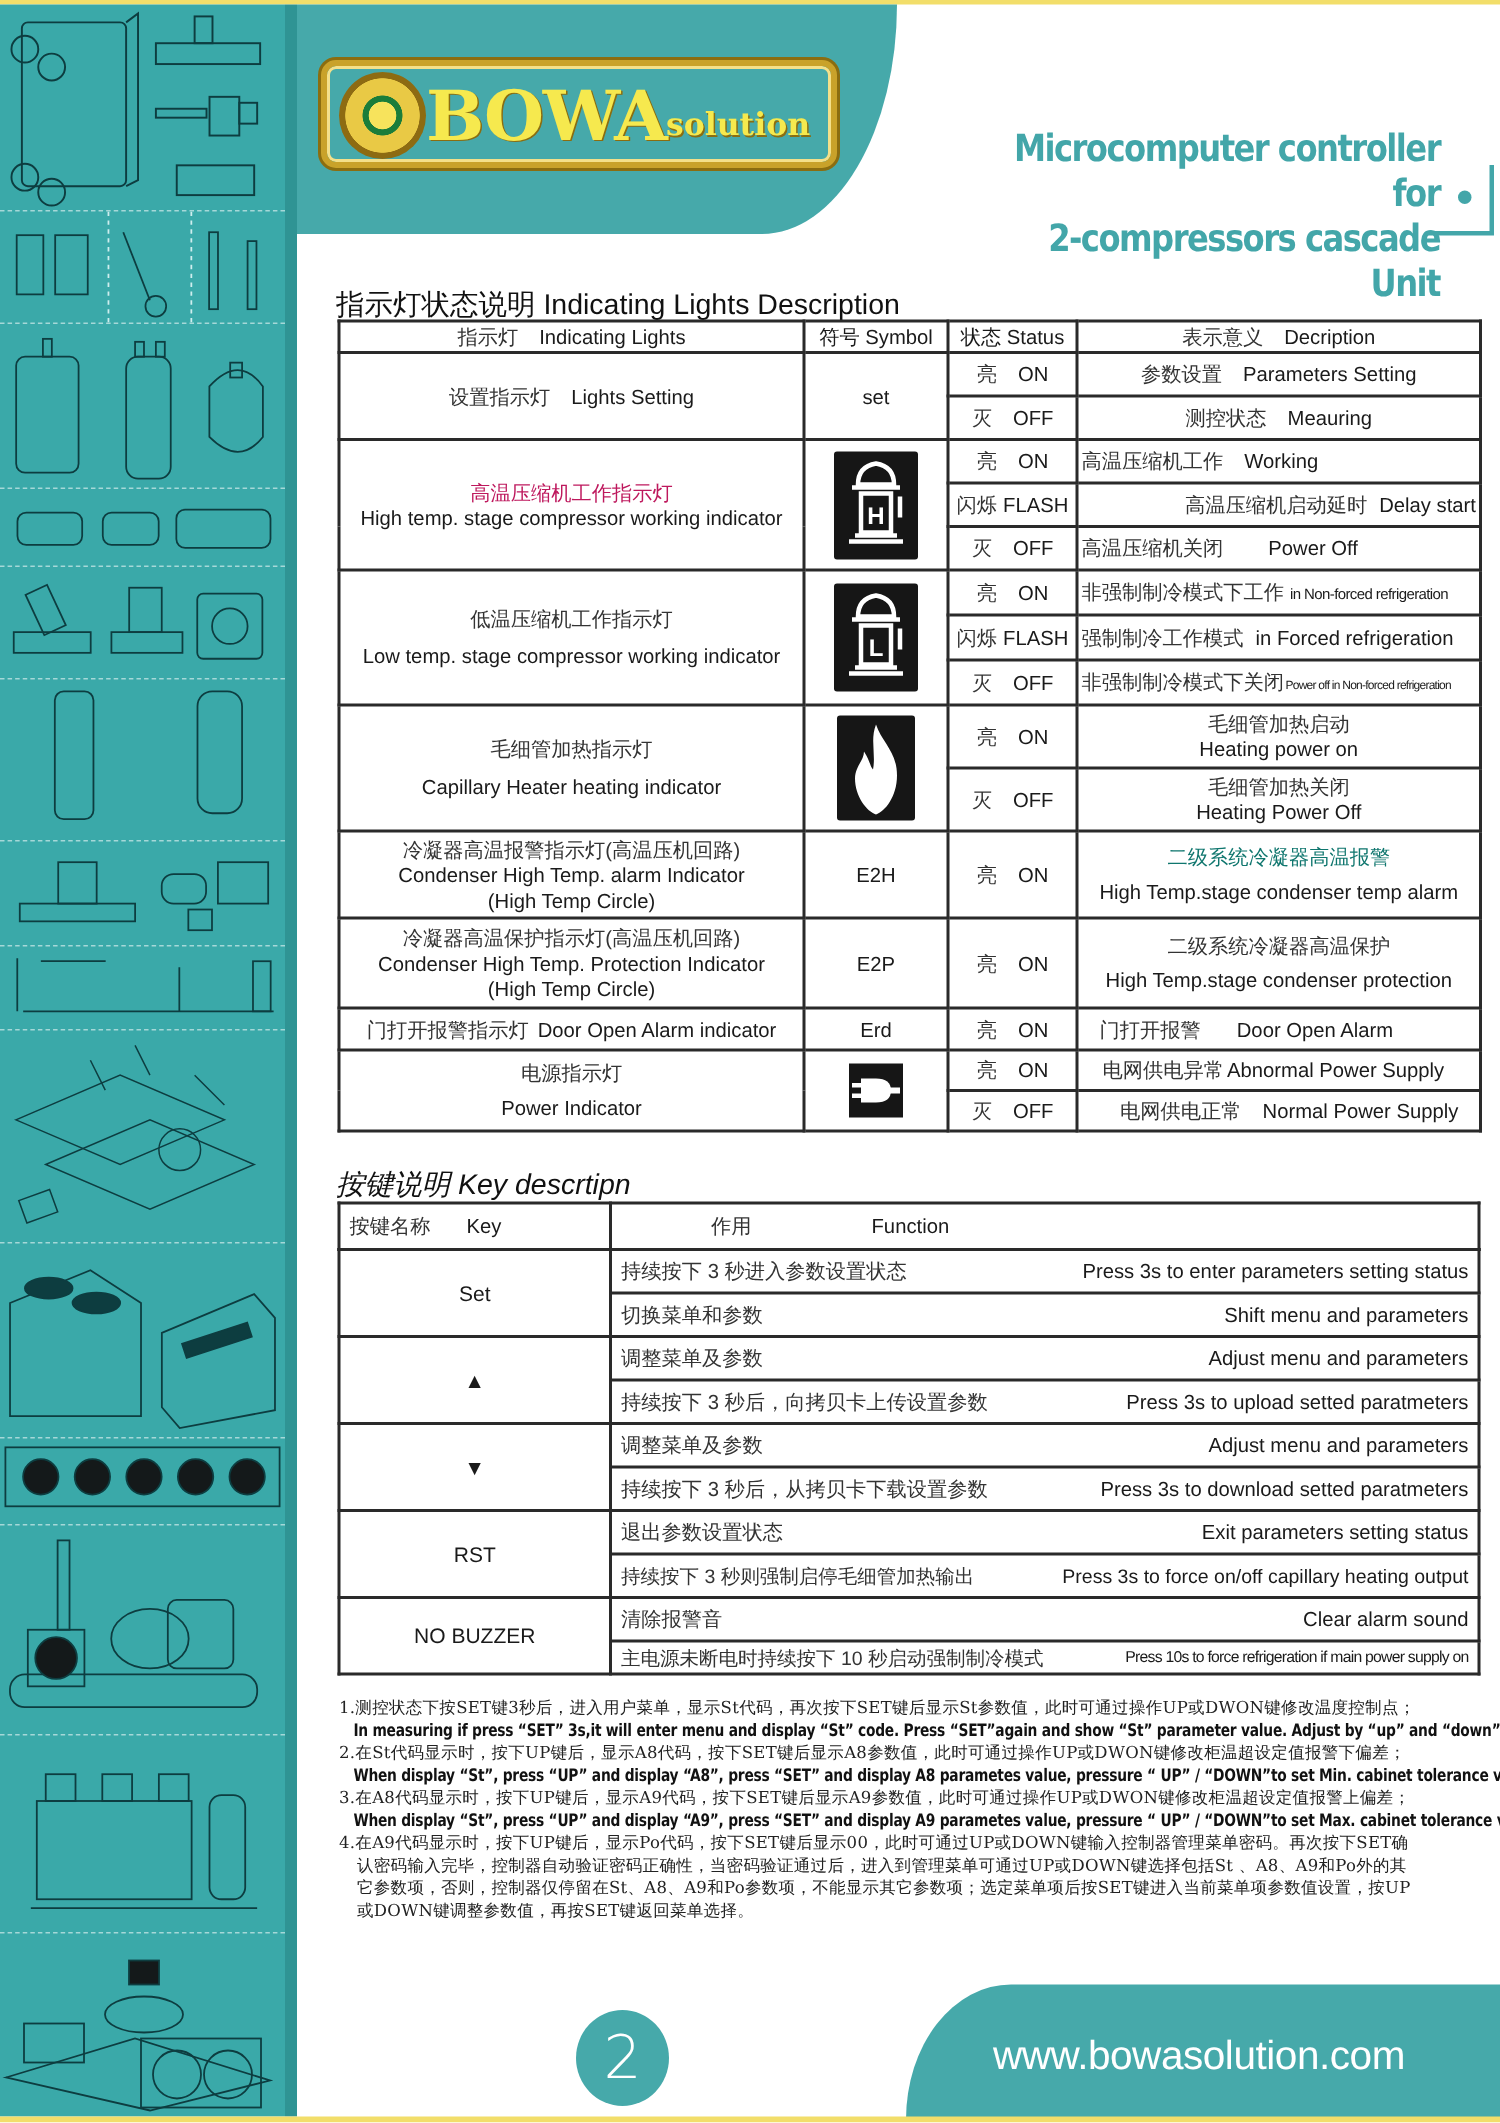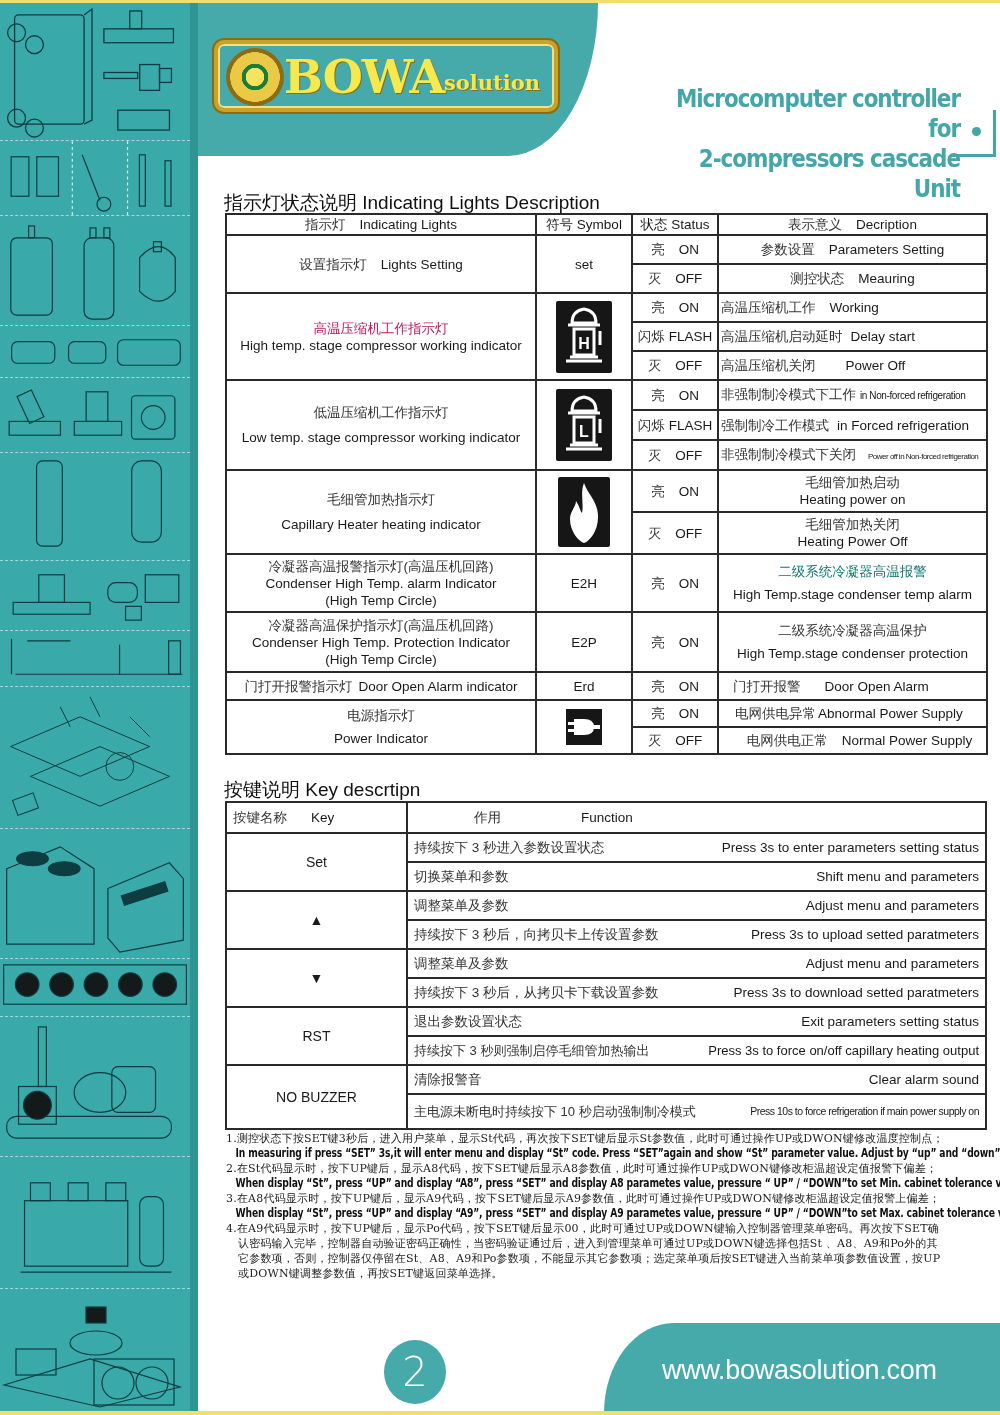--- a/index.html
+++ b/index.html
@@ -300,21 +300,21 @@
         <line x1="44" y1="30" x2="44" y2="44"></line>
               </g>
               <text x="28" y="48" text-anchor="middle" font-family="Liberation Sans, sans-serif" font-weight="bold" font-size="16" fill="#fff">H</text>
             </svg></span>
     </td>
     <td><span class="zh">亮</span><span>ON</span></td>
     <td style="text-align:left"><span class="zh">高温压缩机工作</span><span>Working</span></td>
   </tr>
   <tr style="height:29px;">
     <td><span class="zh" style="margin-right:4px">闪烁</span><span>FLASH</span></td>
-    <td style="text-align:left"><span class="zh" style="margin-right:8px">高温压缩机启动延时</span><span>Delay start</span></td>
+    <td style="text-align:right"><span class="zh" style="margin-right:8px">高温压缩机启动延时</span><span>Delay start</span></td>
   </tr>
   <tr style="height:29px;">
     <td><span class="zh">灭</span><span>OFF</span></td>
     <td style="text-align:left"><span class="zh" style="margin-right:30px">高温压缩机关闭</span><span>Power Off</span></td>
   </tr>
 
   <tr style="height:30px;">
     <td rowspan="3">
           <div style="color:#333;margin-bottom:8px">低温压缩机工作指示灯</div>
           <div>Low temp. stage compressor working indicator</div>
@@ -334,21 +334,21 @@
     </td>
     <td><span class="zh">亮</span><span>ON</span></td>
     <td style="text-align:left"><span class="zh" style="margin-right:4px">非强制制冷模式下工作</span><span class="sm">in Non-forced refrigeration</span></td>
   </tr>
   <tr style="height:30px;">
     <td><span class="zh" style="margin-right:4px">闪烁</span><span>FLASH</span></td>
     <td style="text-align:left"><span class="zh" style="margin-right:8px">强制制冷工作模式</span><span>in Forced refrigeration</span></td>
   </tr>
   <tr style="height:30px;">
     <td><span class="zh">灭</span><span>OFF</span></td>
-    <td style="text-align:left"><span class="zh" style="margin-right:12px">非强制制冷模式下关闭</span><span class="xs">Power off in Non-forced refrigeration</span></td>
+    <td style="text-align:left"><span class="zh" style="margin-right:1px">非强制制冷模式下关闭</span><span class="xs">Power off in Non-forced refrigeration</span></td>
   </tr>
 
   <tr style="height:42px;">
     <td rowspan="2">
           <div style="color:#333;margin-bottom:8px">毛细管加热指示灯</div>
           <div>Capillary Heater heating indicator</div>
         </td>
     <td rowspan="2">
       <span class="sym-box" style="height:70px;width:52px"><svg viewBox="0 0 52 70">
               <path d="M26 6 C30 18 40 24 40 40 C40 54 32 64 26 66 C20 64 12 54 12 42 C12 34 18 30 18 24 C22 30 22 34 24 36 C26 26 22 16 26 6 Z" fill="#fff"></path>
@@ -419,21 +419,21 @@
     <td><span class="zh">亮</span><span>ON</span></td>
     <td style="text-align:left;padding-left:16px"><span class="zh" style="margin-right:2px">电网供电异常</span><span>Abnormal Power Supply</span></td>
   </tr>
   <tr style="height:27px;">
     <td><span class="zh">灭</span><span>OFF</span></td>
     <td style="text-align:center;padding-left:16px"><span class="zh">电网供电正常</span><span>Normal Power Supply</span></td>
   </tr>
 </tbody>
   </table>
 
-<div class="section-title" style="top:777px;">按键说明 Key descrtipn</div>
+<div class="section-title" style="top:777px;font-style:italic;">按键说明 Key descrtipn</div>
 
 <table class="kt" style="left:225px; top:801px; width:760px;">
   <colgroup>
       <col style="width:181px">
       <col style="width:579px">
     </colgroup>
   <tbody>
       <tr style="height:31px;">
     <td style="padding-left:6px"><span class="zh" style="margin-right:24px">按键名称</span><span>Key</span></td>
     <td style="padding-left:66px"><span class="zh" style="margin-right:80px">作用</span><span>Function</span></td>
@@ -522,21 +522,21 @@
 
   <tr style="height:29px;">
     <td rowspan="2" class="kname">NO BUZZER</td>
     <td>
           <div class="row-inner">
             <span class="zh">清除报警音</span>
             <span class="en">Clear alarm sound</span>
           </div>
         </td>
   </tr>
-  <tr style="height:35px;">
+  <tr style="height:22px;">
     <td style="font-size:13px">
           <div class="row-inner">
             <span class="zh" style="margin-right:0">主电源未断电时持续按下 10 秒启动强制制冷模式</span>
             <span class="en" style="font-size:10.5px;letter-spacing:-0.5px">Press 10s to force refrigeration if main power supply on</span>
           </div>
         </td>
   </tr>
 </tbody>
   </table>
 

